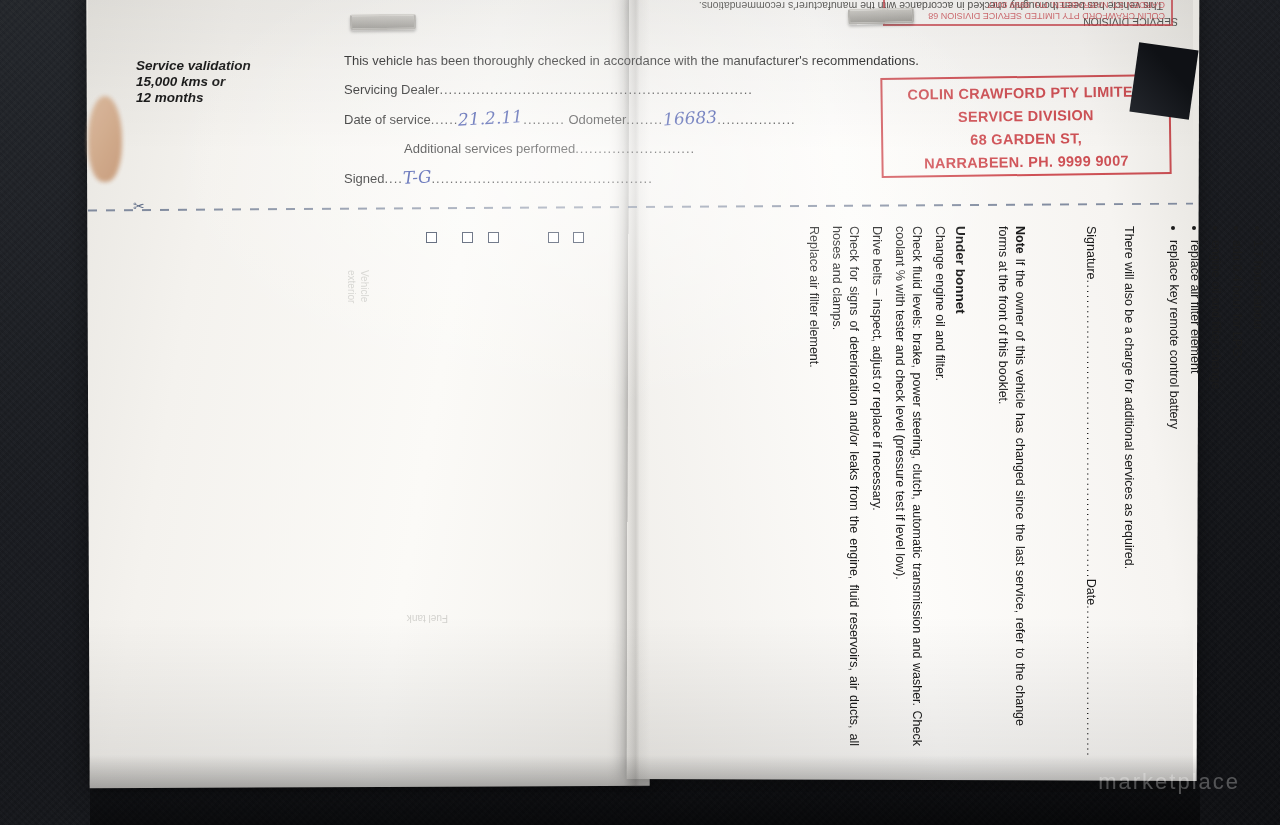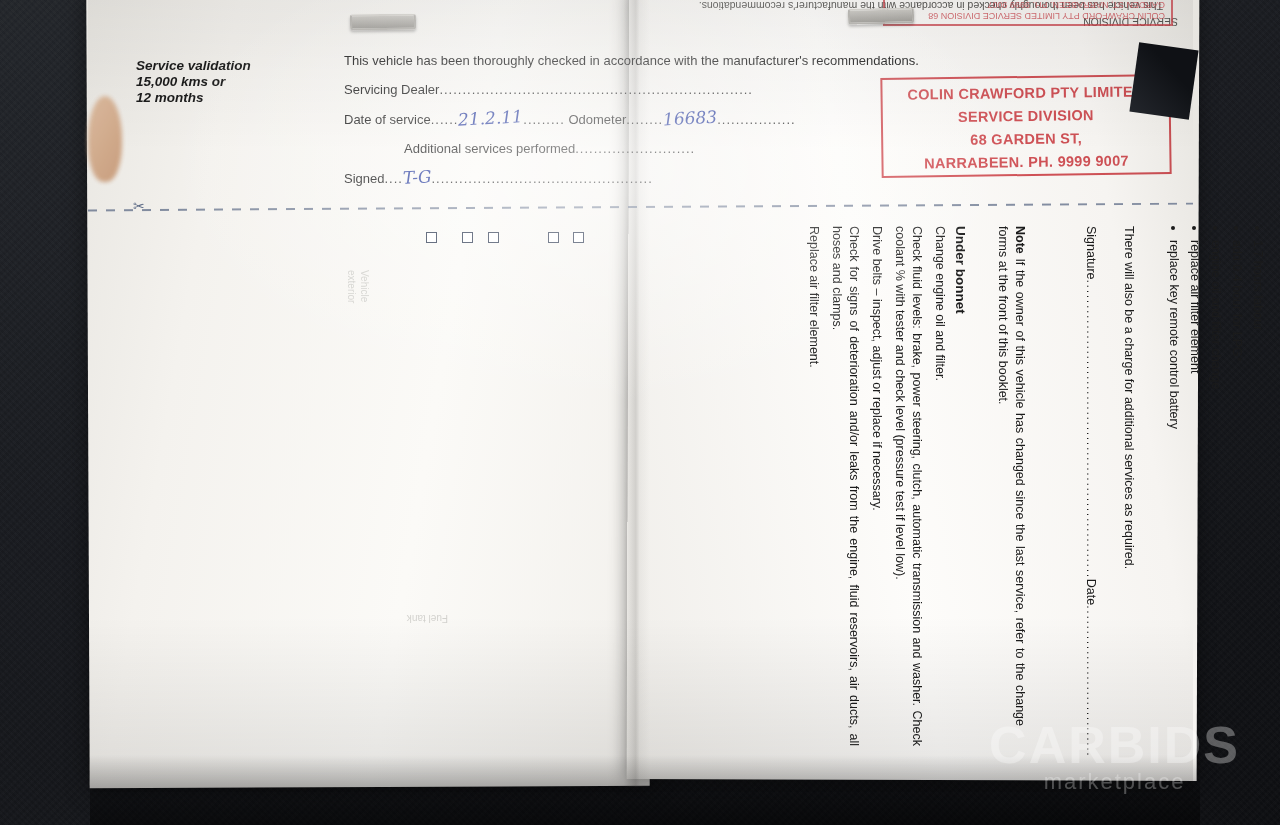--- a/index.html
+++ b/index.html
@@ -486,17 +486,16 @@
     <div class="bleed bleed-2">Vehicle exterior</div>
 
     <div class="page-sheen"></div>
   </div>
 
   <div class="thumb"></div>
   <div class="corner-fold"></div>
   <div class="shadow-bottom"></div>
 
   <div class="watermark">
-    <div class="wm-name">CARBIDS</div>
     <div class="wm-sub">marketplace</div>
   </div>
 
 </div>
 
 </body></html>

